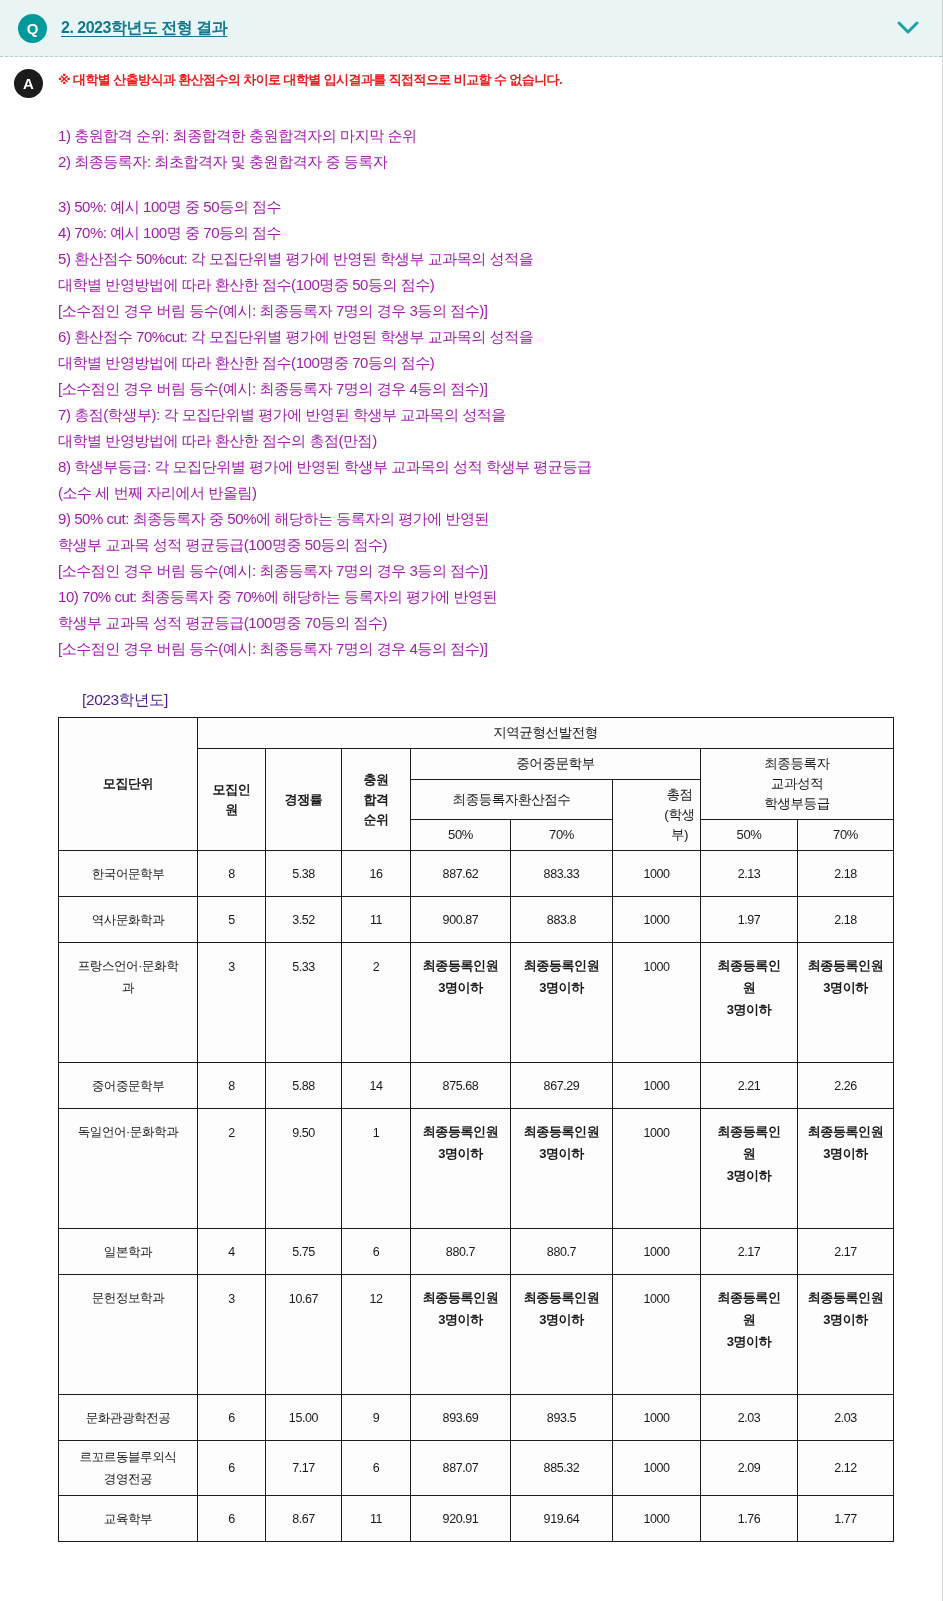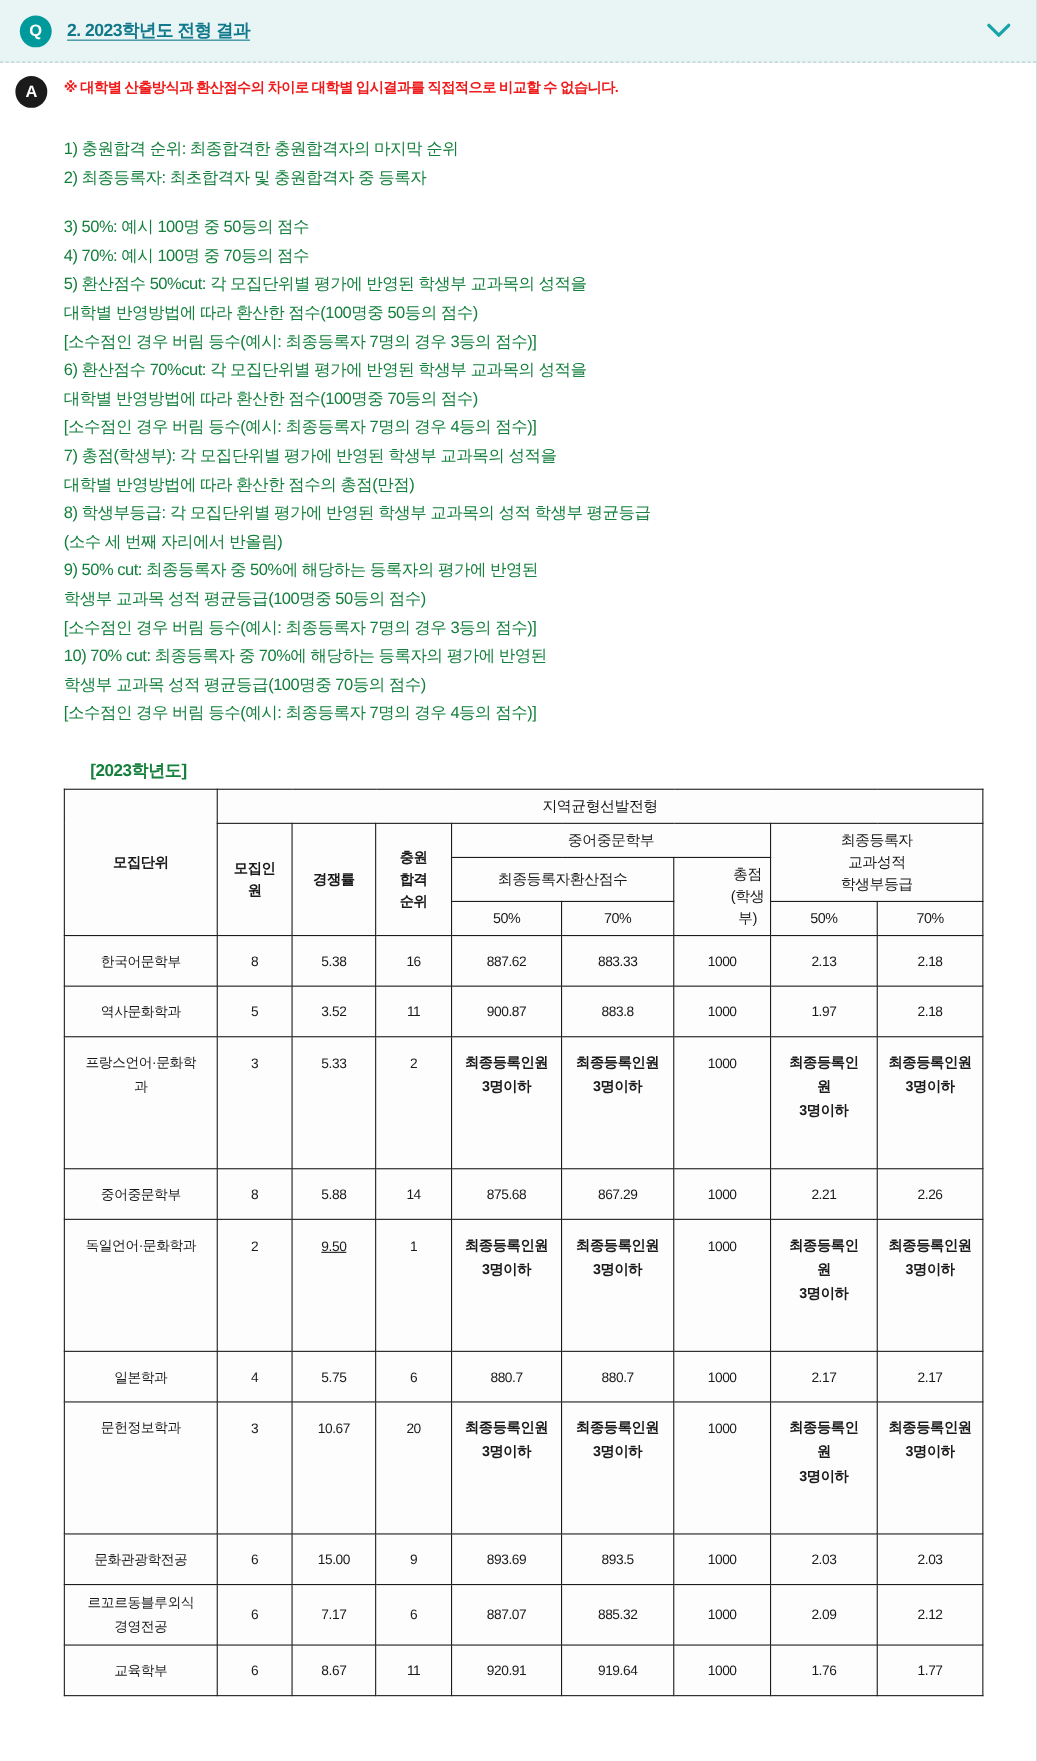--- a/index.html
+++ b/index.html
@@ -100,38 +100,38 @@
     font-size: 13px;
     font-weight: bold;
     color: #ee1c1c;
     letter-spacing: -0.6px;
     line-height: 1.45;
   }
 
   .para {
     font-size: 15px;
     line-height: 26px;
-    color: #15803d;
+    color: #a21caf;
     letter-spacing: -0.45px;
     white-space: pre-wrap;
   }
   .para.gap-after { margin-bottom: 19px; }
   .para.block { margin: 0; }
   .small-note {
     font-size: 13.2px;
     line-height: 20px;
     color: #1a1a1a;
     letter-spacing: -1.1px;
     margin-top: 24px;
   }
 
   .year-label {
     font-size: 15.5px;
-    font-weight: bold;
-    color: #15803d;
+    font-weight: normal;
+    color: #4c1d95;
     letter-spacing: -0.4px;
     margin: 28px 0 6px 4px;
     padding-left: 20px;
   }
 
   
   .tbl-wrap {
     margin: 0 0 0 0;
     padding-right: 50px;
   }
@@ -324,21 +324,21 @@
               <td class="num">14</td>
               <td class="num">875.68</td>
               <td class="num">867.29</td>
               <td class="num">1000</td>
               <td class="num">2.21</td>
               <td class="num">2.26</td>
             </tr>
             <tr style="height: 120px;">
               <td class="unit" style="vertical-align: top; padding-top: 12px;">독일언어·문화학과</td>
               <td class="num" style="vertical-align: top; padding-top: 14px;">2</td>
-              <td class="num" style="vertical-align: top; padding-top: 14px; text-decoration: underline;">9.50</td>
+              <td class="num" style="vertical-align: top; padding-top: 14px;">9.50</td>
               <td class="num" style="vertical-align: top; padding-top: 14px;">1</td>
               <td class="note" style="white-space: pre-line; vertical-align: top; padding-top: 12px;">최종등록인원
 3명이하</td>
               <td class="note" style="white-space: pre-line; vertical-align: top; padding-top: 12px;">최종등록인원
 3명이하</td>
               <td class="num" style="vertical-align: top; padding-top: 14px;">1000</td>
               <td class="note" style="white-space: pre-line; vertical-align: top; padding-top: 12px;">최종등록인
 원
 3명이하</td>
               <td class="note" style="white-space: pre-line; vertical-align: top; padding-top: 12px;">최종등록인원
@@ -352,21 +352,21 @@
               <td class="num">880.7</td>
               <td class="num">880.7</td>
               <td class="num">1000</td>
               <td class="num">2.17</td>
               <td class="num">2.17</td>
             </tr>
             <tr style="height: 120px;">
               <td class="unit" style="vertical-align: top; padding-top: 12px;">문헌정보학과</td>
               <td class="num" style="vertical-align: top; padding-top: 14px;">3</td>
               <td class="num" style="vertical-align: top; padding-top: 14px;">10.67</td>
-              <td class="num" style="vertical-align: top; padding-top: 14px;">20</td>
+              <td class="num" style="vertical-align: top; padding-top: 14px;">12</td>
               <td class="note" style="white-space: pre-line; vertical-align: top; padding-top: 12px;">최종등록인원
 3명이하</td>
               <td class="note" style="white-space: pre-line; vertical-align: top; padding-top: 12px;">최종등록인원
 3명이하</td>
               <td class="num" style="vertical-align: top; padding-top: 14px;">1000</td>
               <td class="note" style="white-space: pre-line; vertical-align: top; padding-top: 12px;">최종등록인
 원
 3명이하</td>
               <td class="note" style="white-space: pre-line; vertical-align: top; padding-top: 12px;">최종등록인원
 3명이하</td>

